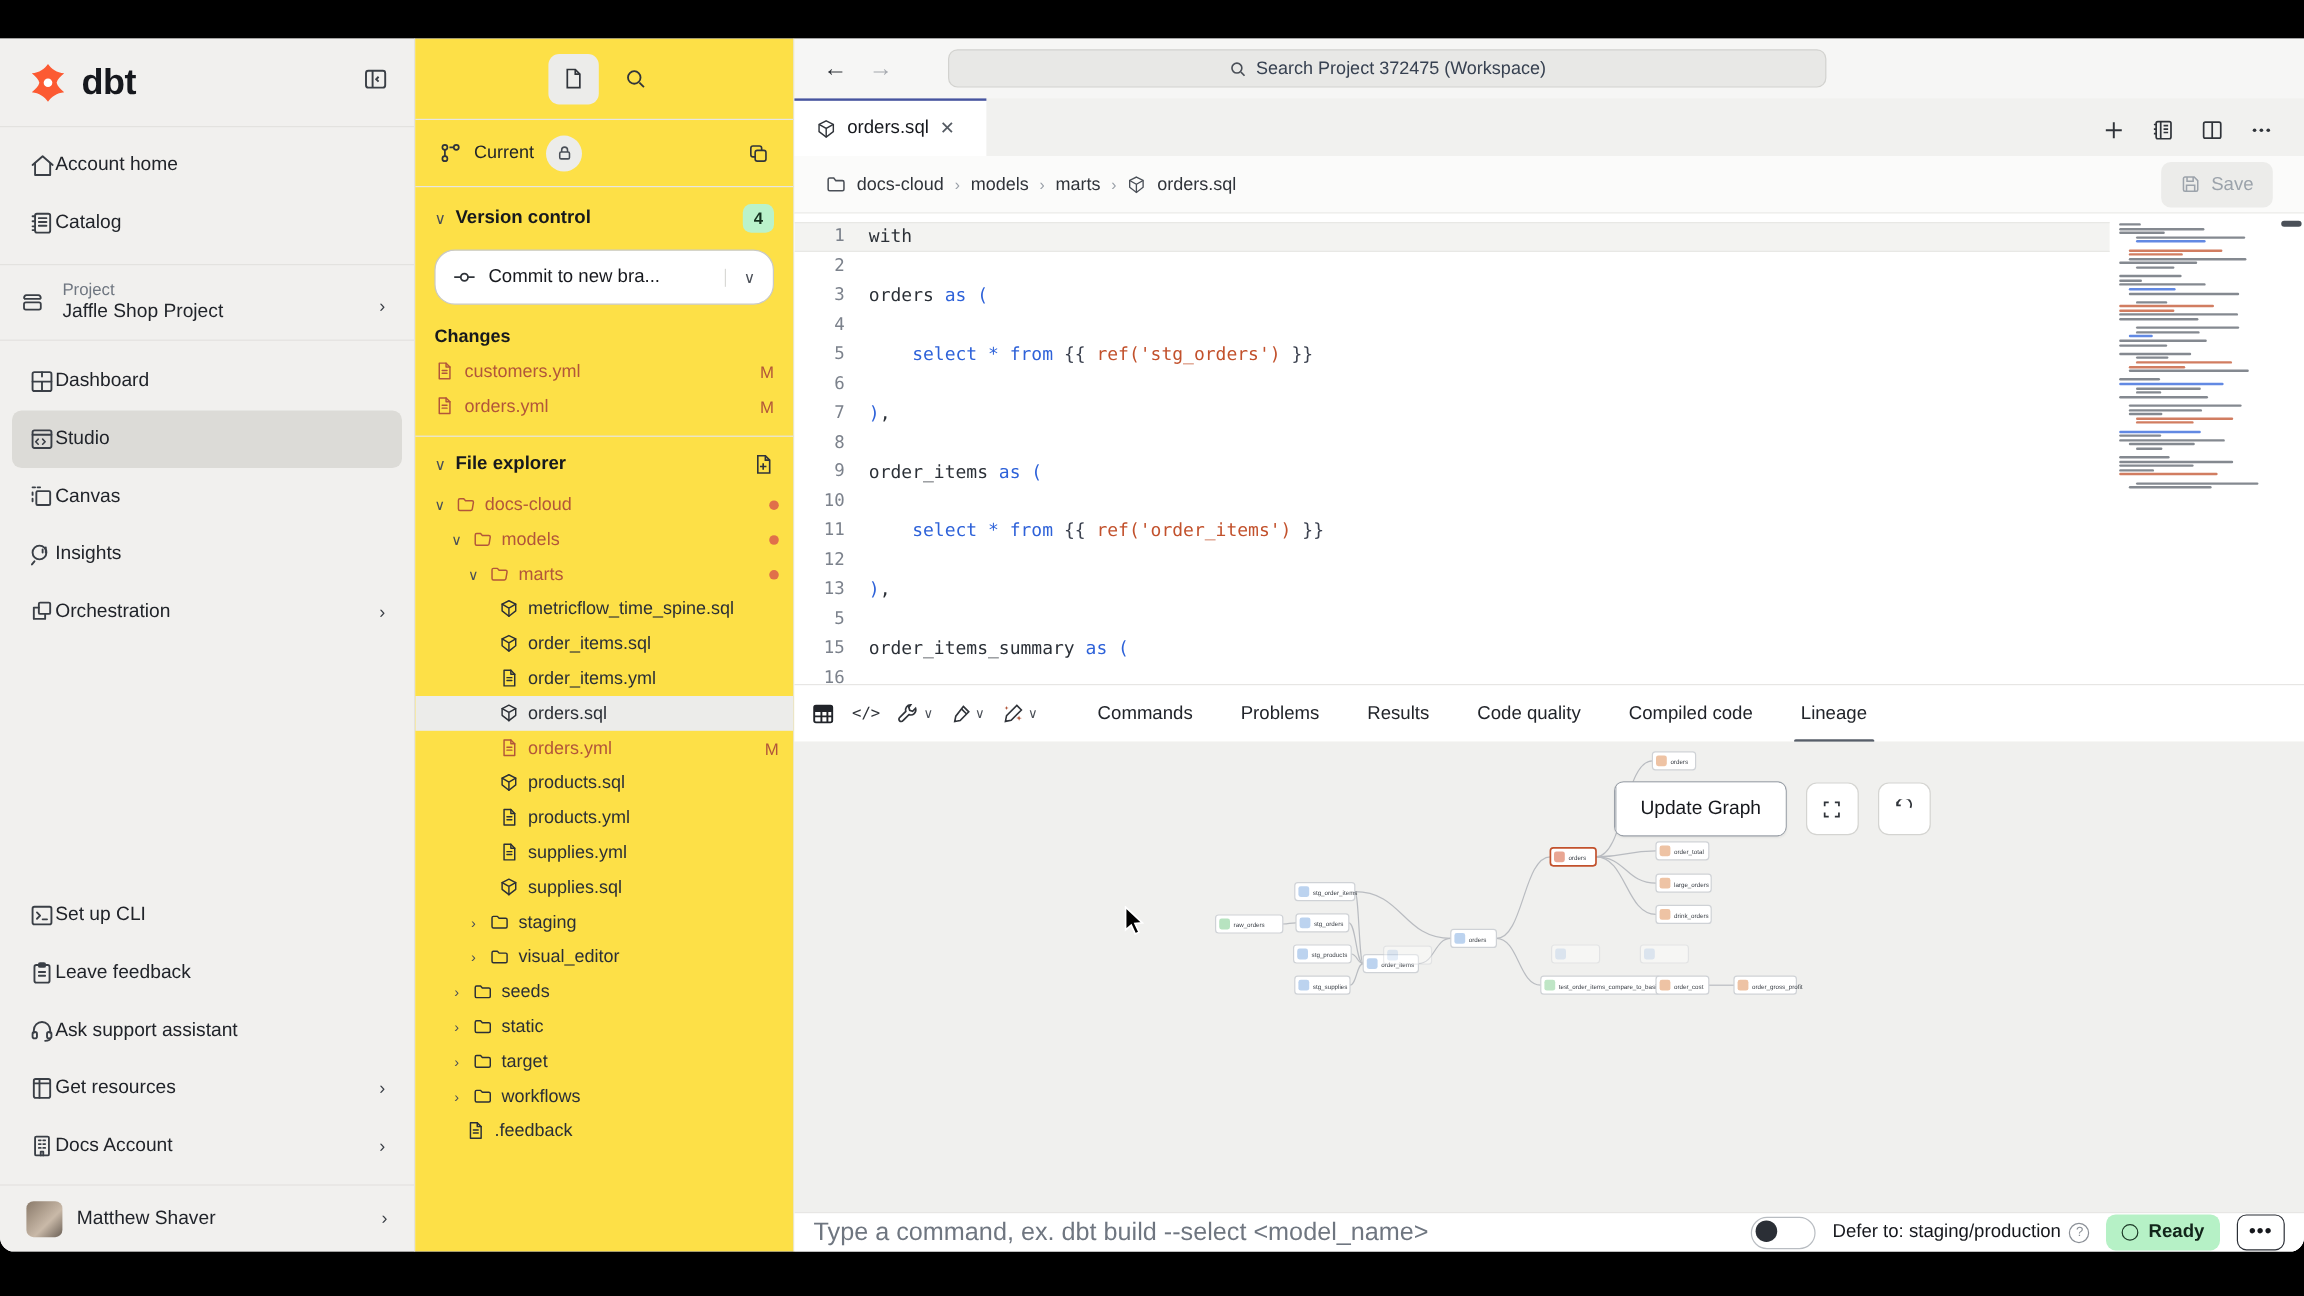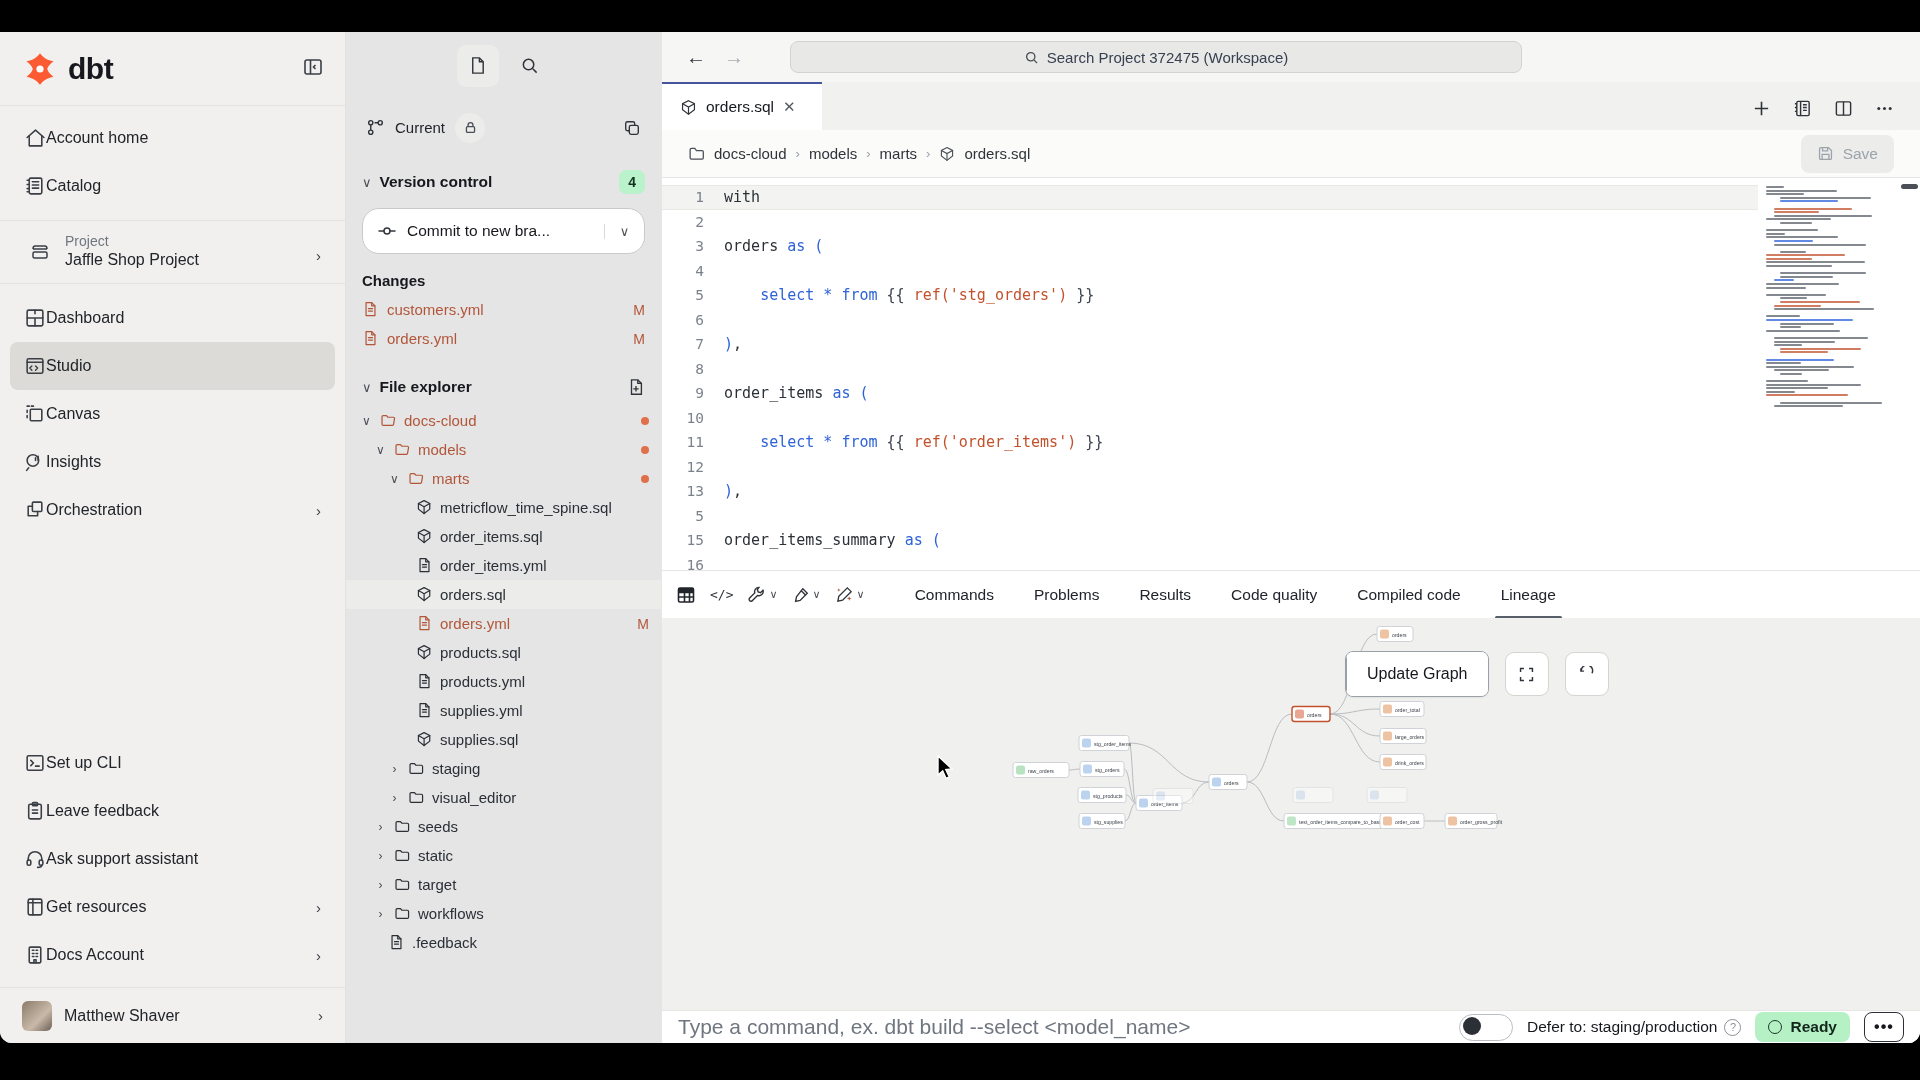--- a/index.html
+++ b/index.html
@@ -13,31 +13,31 @@
   .logo { display:flex; align-items:center; gap:10px; }
   .logo-word { font-size:30px; font-weight:bold; color:#16181d; letter-spacing:-0.5px; }
   .collapse-btn { color:#3a3f46; cursor:pointer; }
   .nav { padding:8px 10px; display:flex; flex-direction:column; }
   .nav-item { display:flex; align-items:center; height:48px; padding:0 14px; border-radius:8px; color:#21242a; font-size:16px; cursor:pointer; }
   .nav-item svg { flex:0 0 auto; color:#3a3f46; }
   .nav-item.active { background:#dcdbd7; }
   .nav-item .grow { flex:1; }
   .chev-r { color:#3a3f46; font-size:15px; }
   .hr { height:1px; background:#e3e2df; margin:2px 0; }
-  .proj-row { display:flex; align-items:flex-start; gap:14px; padding:10px 24px 12px 29px; cursor:pointer; }
+  .proj-row { display:flex; align-items:flex-start; gap:14px; padding:10px 24px 12px 16px; cursor:pointer; }
   .proj-row svg { margin-top:8px; color:#3a3f46; }
   .proj-eyebrow { font-size:14px; color:#6f7680; }
   .proj-name { font-size:16px; color:#21242a; margin-top:2px; }
   .sidebar .spacer { flex:1; }
   .user-row { display:flex; align-items:center; gap:12px; height:56px; padding:0 22px; border-top:1px solid #e3e2df; cursor:pointer; }
   .avatar { width:30px; height:30px; border-radius:6px; background:linear-gradient(135deg,#8a7a6a,#c9b9a8 60%,#6a5f55); }
   .user-name { font-size:16px; color:#21242a; flex:1; }
 
   
-  .explorer { width:316px; background:#e5e5e5; border-right:1px solid #e7e6e4; display:flex; flex-direction:column; overflow:hidden; }
+  .explorer { width:316px; background:#fde047; border-right:1px solid #e7e6e4; display:flex; flex-direction:column; overflow:hidden; }
   .exp-toolbar { height:68px; display:flex; align-items:center; justify-content:center; gap:10px; border-bottom:1px solid #e7e6e4; }
   .tool-btn { width:42px; height:42px; display:flex; align-items:center; justify-content:center; border-radius:9px; color:#30343a; cursor:pointer; }
   .tool-btn.active { background:#ececea; }
   .current-row { height:56px; display:flex; align-items:center; gap:10px; padding:0 20px; border-bottom:1px solid #e7e6e4; }
   .current-label { font-size:15px; color:#21242a; }
   .lock-badge { width:30px; height:30px; border-radius:50%; background:#ececea; display:flex; align-items:center; justify-content:center; color:#4a4f57; }
   .current-row .grow { flex:1; }
   .sec-head { display:flex; align-items:center; gap:8px; padding:14px 16px 8px 16px; }
   .sec-head .title { font-weight:bold; font-size:15.5px; color:#16181d; flex:1; }
   .sec-chev { color:#4a4f57; font-size:13px; }

